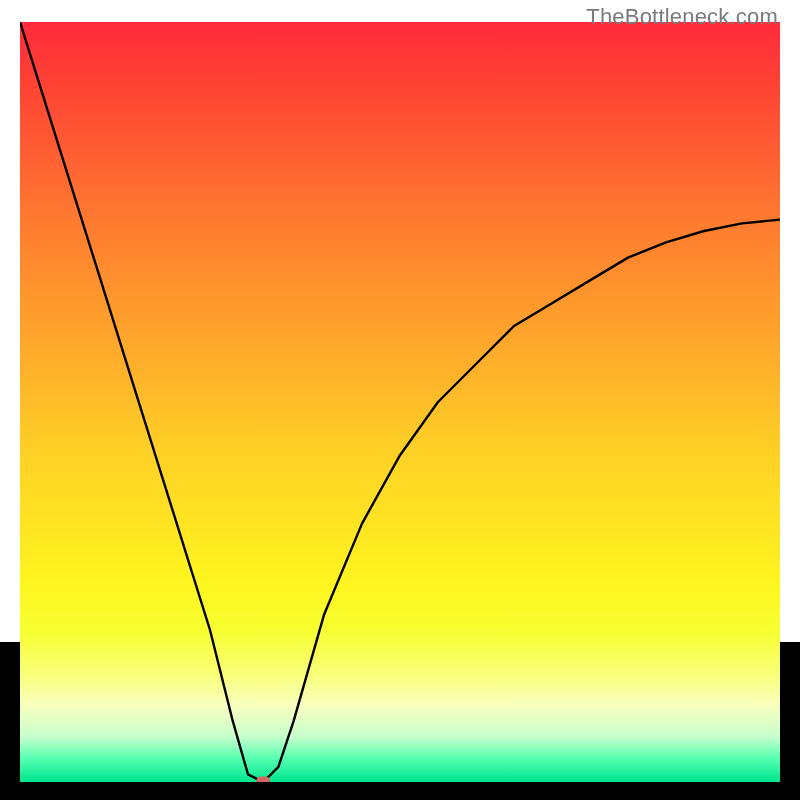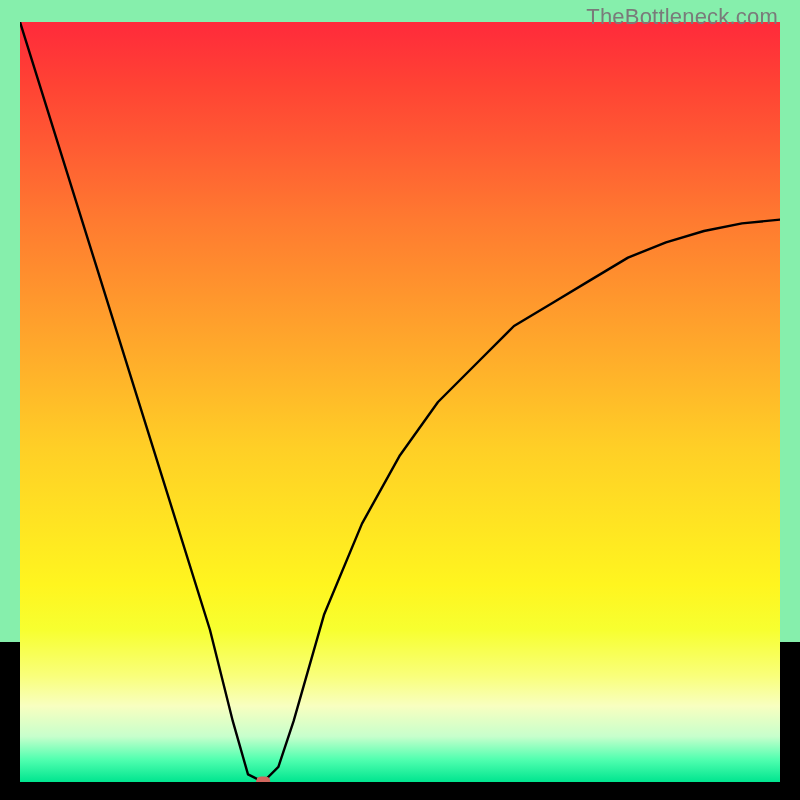--- a/index.html
+++ b/index.html
@@ -1,21 +1,21 @@
 <!DOCTYPE html>
 <html><head>
 <meta charset="utf-8">
 <style>
   * { margin: 0; padding: 0; box-sizing: border-box; }
   html, body { width: 800px; height: 800px; background: #000; overflow: hidden; }
   .frame {
     position: relative;
     width: 800px;
     height: 642px;
-    background: #86efac;
+    background: #ffffff;
   }
   .watermark {
     position: absolute;
     top: 4px;
     right: 22px;
     color: #7a7a7a;
     font-family: "Segoe UI", Arial, sans-serif;
     font-size: 22px;
     letter-spacing: 0.2px;
     z-index: 5;

